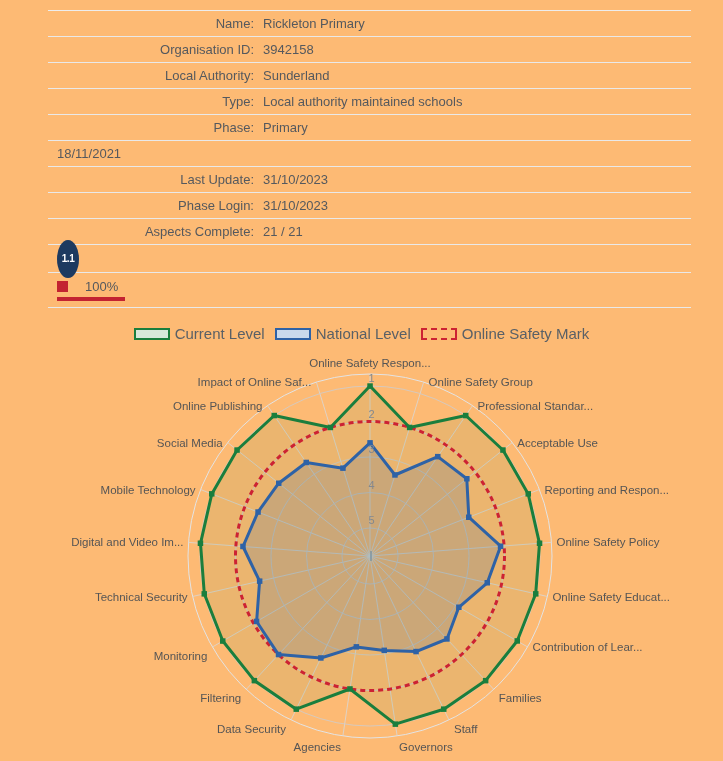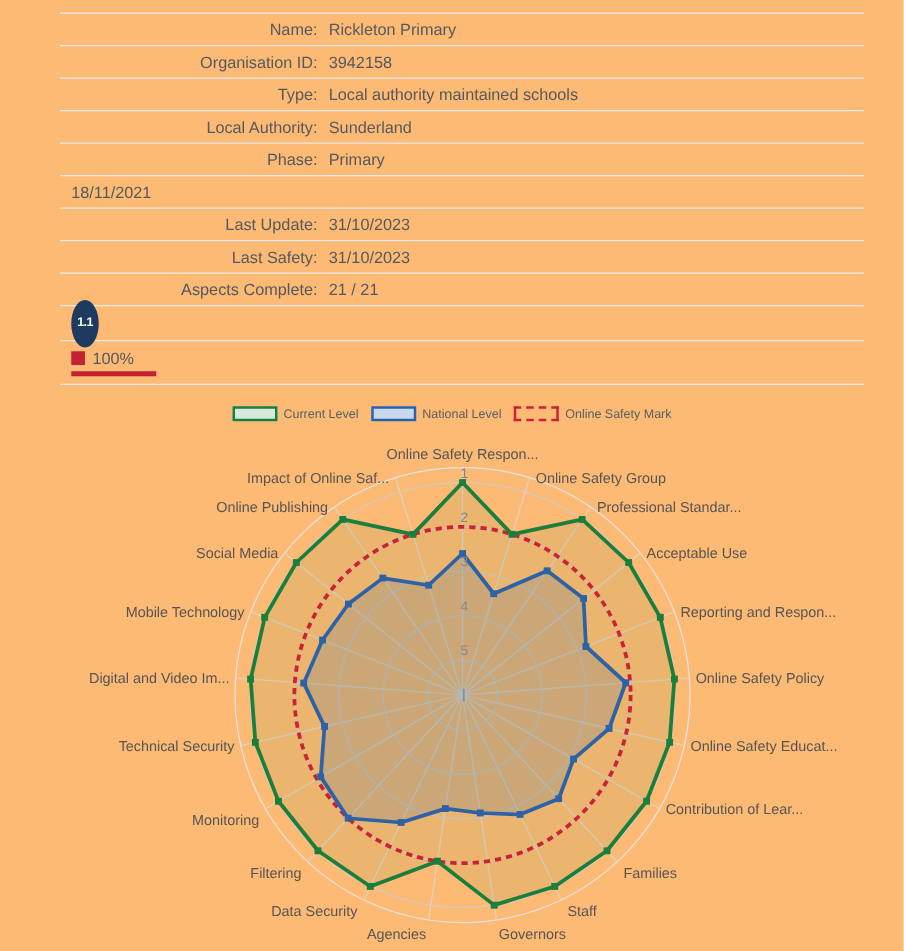--- a/index.html
+++ b/index.html
@@ -9,28 +9,28 @@
   
   .details{position:absolute;top:10px;left:48px;width:643px;border-top:1px solid #ededed;}
   .drow{display:flex;align-items:center;height:25px;border-bottom:1px solid #e9e9e9;
         color:#55595e;font-size:13px;}
   .drow.badge-row{height:27px;}
   .drow.progress-row{height:34px;}
   .dlabel{width:206px;text-align:right;flex:0 0 auto;}
   .dvalue{padding-left:9px;display:flex;align-items:center;text-align:right;}
   .level-badge{width:22px;height:38px;border-radius:50%;color:#fff;font-size:10px;
         font-weight:bold;display:flex;align-items:center;justify-content:center;letter-spacing:-0.5px;}
-  .progress-wrap{display:inline-flex;align-items:center;gap:6px;min-width:68px;
+  .progress-wrap{display:inline-flex;align-items:center;gap:17px;min-width:68px;
         border-bottom:4px solid;padding-bottom:3px;}
   .progress-square{width:11px;height:11px;flex:0 0 auto;}
 
   
   .legend{position:absolute;top:325px;left:0;width:723px;display:flex;
         justify-content:center;align-items:center;gap:10px;}
-  .legend-item{display:flex;align-items:center;gap:5px;font-size:10px;color:#5a6066;}
+  .legend-item{display:flex;align-items:center;gap:5px;font-size:15px;color:#5a6066;}
   .swatch{width:32px;height:8px;flex:0 0 auto;}
   .swatch.solid{border:2px solid;}
   .swatch.dashed{border:2px dashed;background:transparent !important;}
 
   
   .chart-svg{position:absolute;top:311px;left:0;}
   .axis-label{font-size:11.5px;fill:#555555;}
   .tick-label{font-size:11px;fill:#84888d;}
 </style>
 </head>
@@ -43,45 +43,45 @@
     <div class="dlabel">Name:</div>
     <div class="dvalue">Rickleton Primary</div>
   </div>
 
   <div class="drow">
     <div class="dlabel">Organisation ID:</div>
     <div class="dvalue">3942158</div>
   </div>
 
   <div class="drow">
+    <div class="dlabel">Local Authority:</div>
+    <div class="dvalue">Sunderland</div>
+  </div>
+
+  <div class="drow">
     <div class="dlabel">Type:</div>
     <div class="dvalue">Local authority maintained schools</div>
   </div>
 
   <div class="drow">
-    <div class="dlabel">Local Authority:</div>
-    <div class="dvalue">Sunderland</div>
-  </div>
-
-  <div class="drow">
     <div class="dlabel">Phase:</div>
     <div class="dvalue">Primary</div>
   </div>
 
   <div class="drow">
     <div class="dvalue">18/11/2021</div>
   </div>
 
   <div class="drow">
     <div class="dlabel">Last Update:</div>
     <div class="dvalue">31/10/2023</div>
   </div>
 
   <div class="drow">
-    <div class="dlabel">Last Safety:</div>
+    <div class="dlabel">Phase Login:</div>
     <div class="dvalue">31/10/2023</div>
   </div>
 
   <div class="drow">
     <div class="dlabel">Aspects Complete:</div>
     <div class="dvalue">21 / 21</div>
   </div>
 
   <div class="drow badge-row">
     <div class="dvalue">

